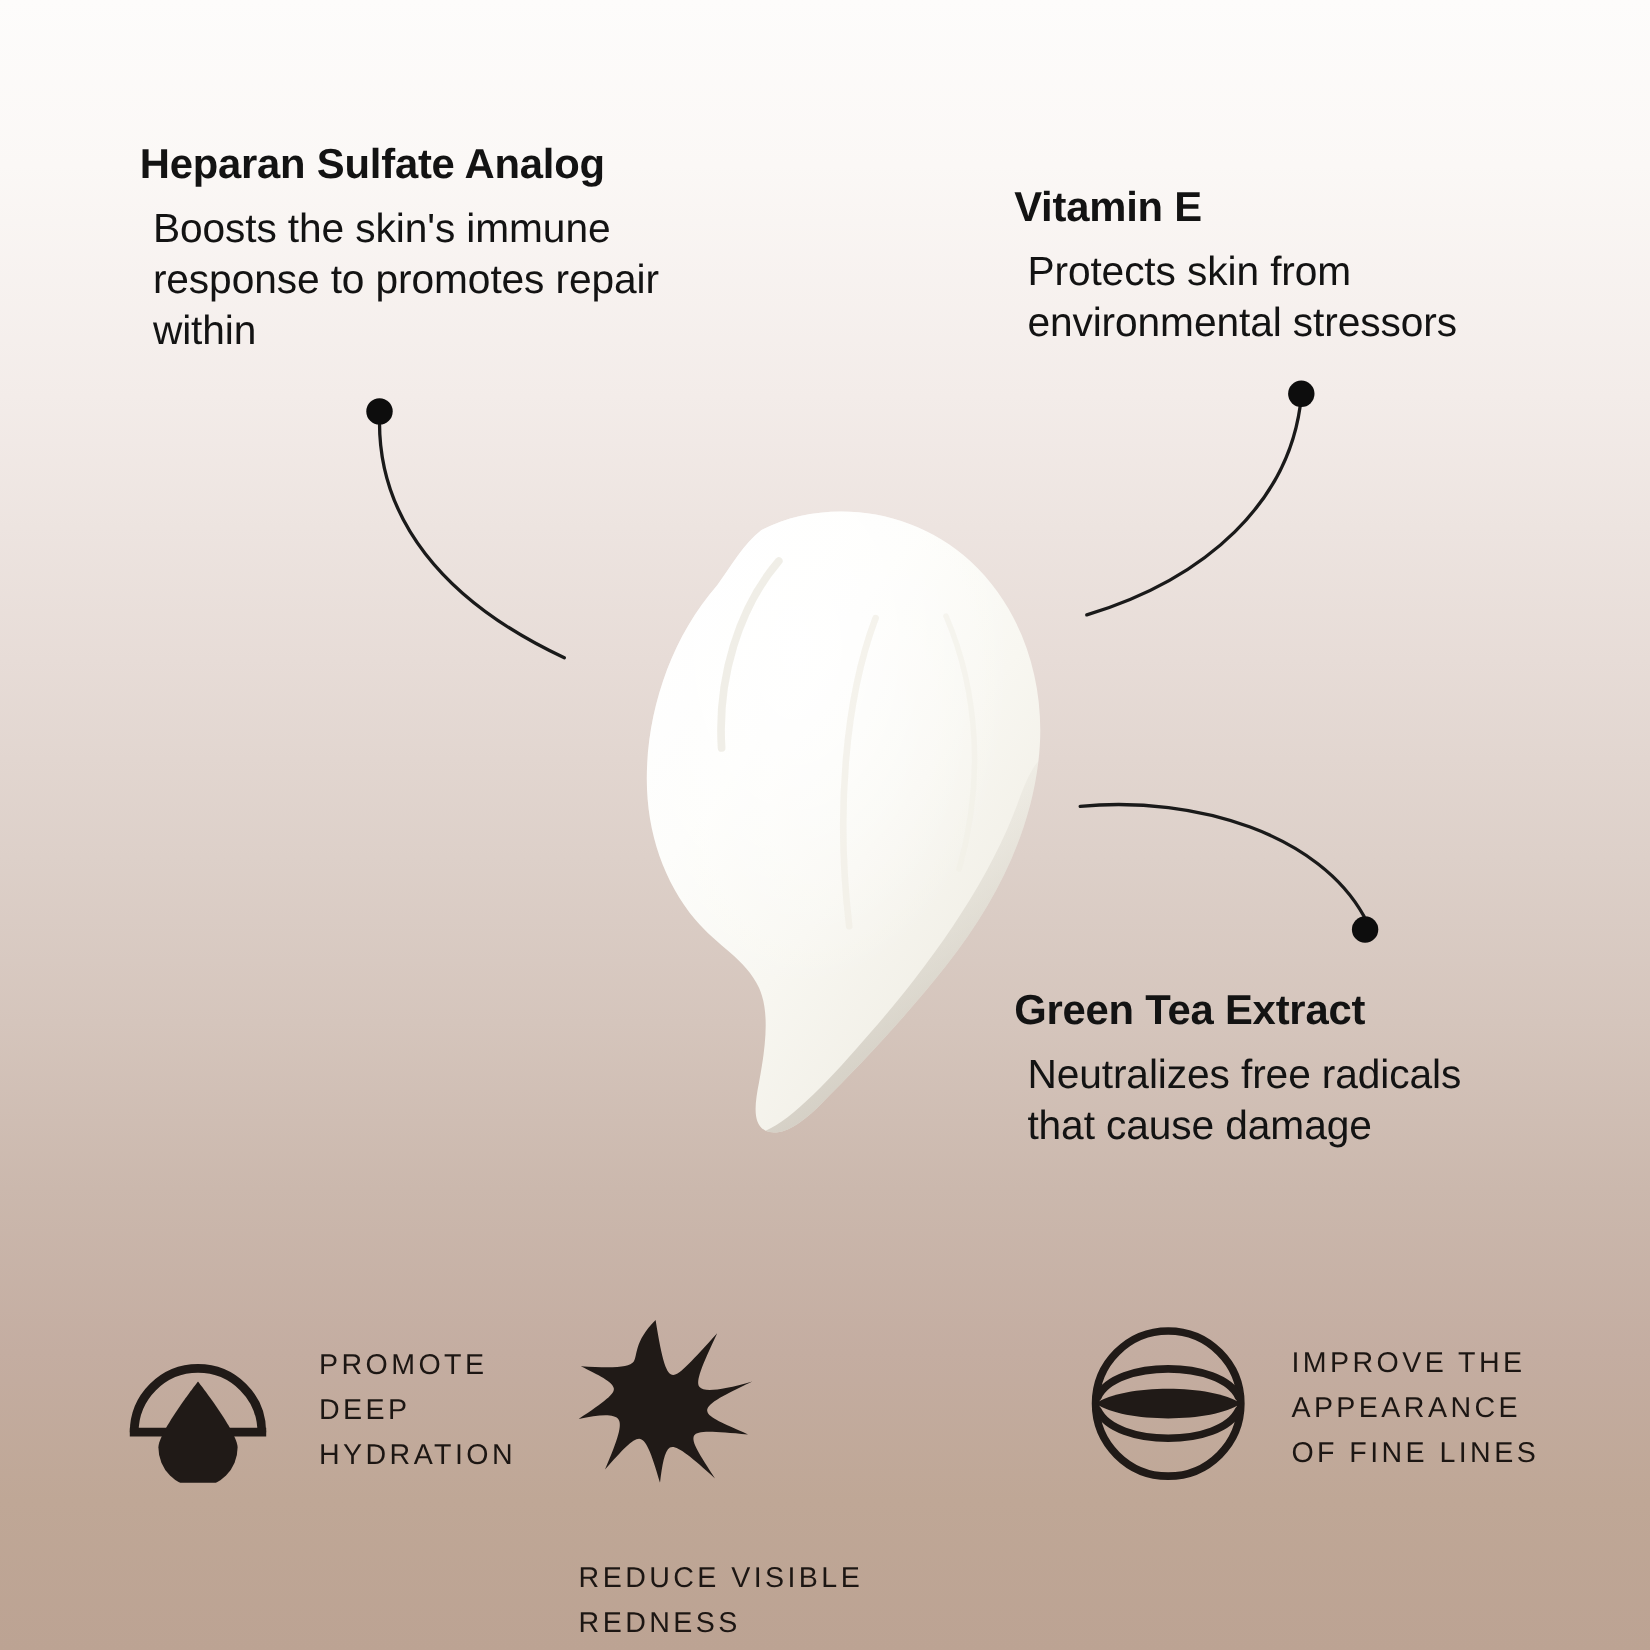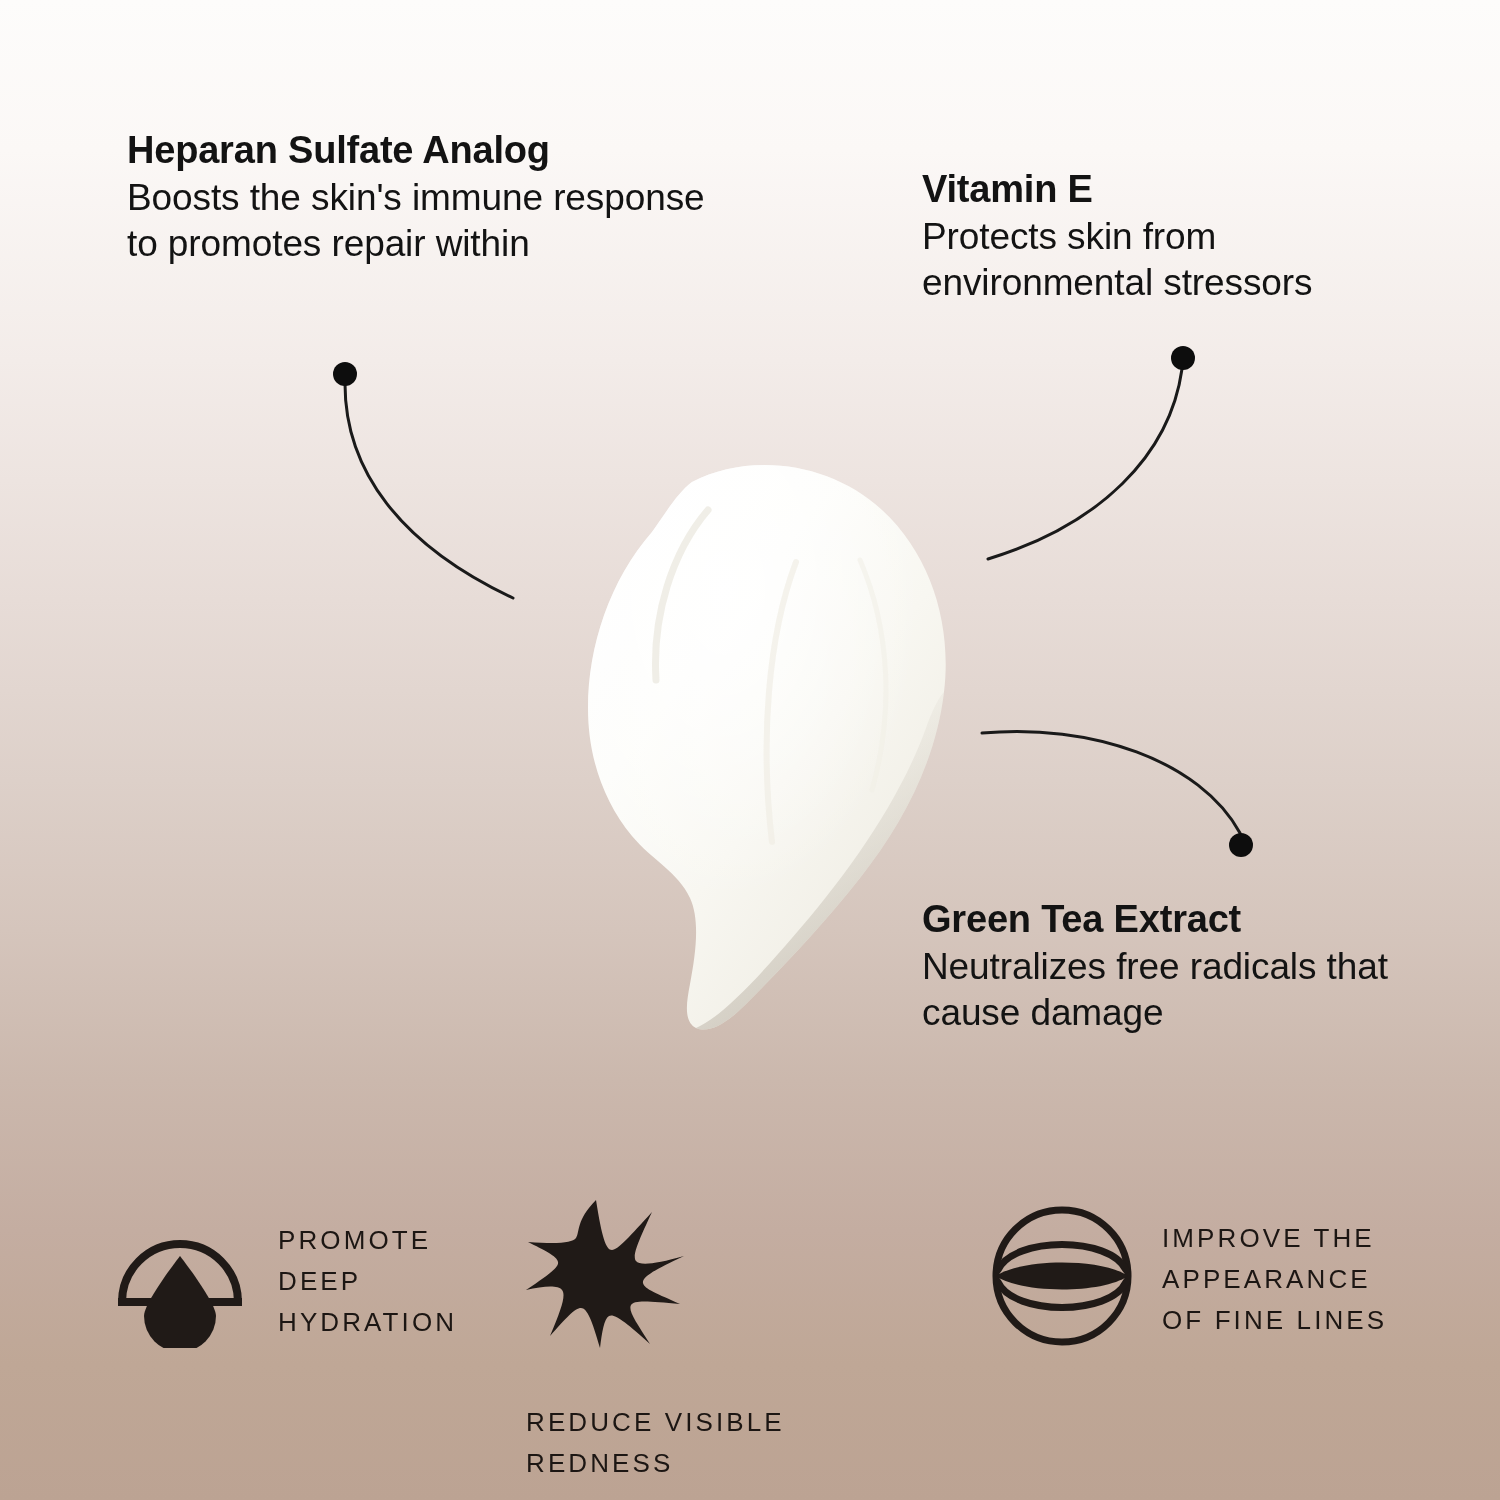--- a/index.html
+++ b/index.html
@@ -43,21 +43,21 @@
     line-height: 1.18;
     letter-spacing: -0.2px;
     margin: 0 0 2px 0;
     white-space: nowrap;
   }
   .callout-desc {
     font-size: 37px;
     font-weight: 300;
     line-height: 1.26;
     letter-spacing: -0.1px;
-    margin: 0;
+    margin: 12px;
     color: #131313;
   }
 
   #callout-heparan {
     left: 127px;
     top: 128px;
     width: 580px;
   }
   #callout-vitamin-e {
     left: 922px;
@@ -95,21 +95,21 @@
     left: 0;
     top: 1198px;
     width: 1500px;
     height: 180px;
     display: flex;
     align-items: flex-start;
   }
   .benefit {
     display: flex;
     align-items: flex-start;
-    gap: 22px;
+    gap: 34px;
   }
   #benefit-hydration { margin-left: 104px; width: 408px; }
   #benefit-redness   { margin-left: 14px;  width: 452px; flex-direction: column; }
   #benefit-finelines { margin-left: 10px;  width: 470px; align-items: center; }
 
   .benefit-icon {
     flex: 0 0 auto;
     width: 152px;
     height: 150px;
     display: block;

